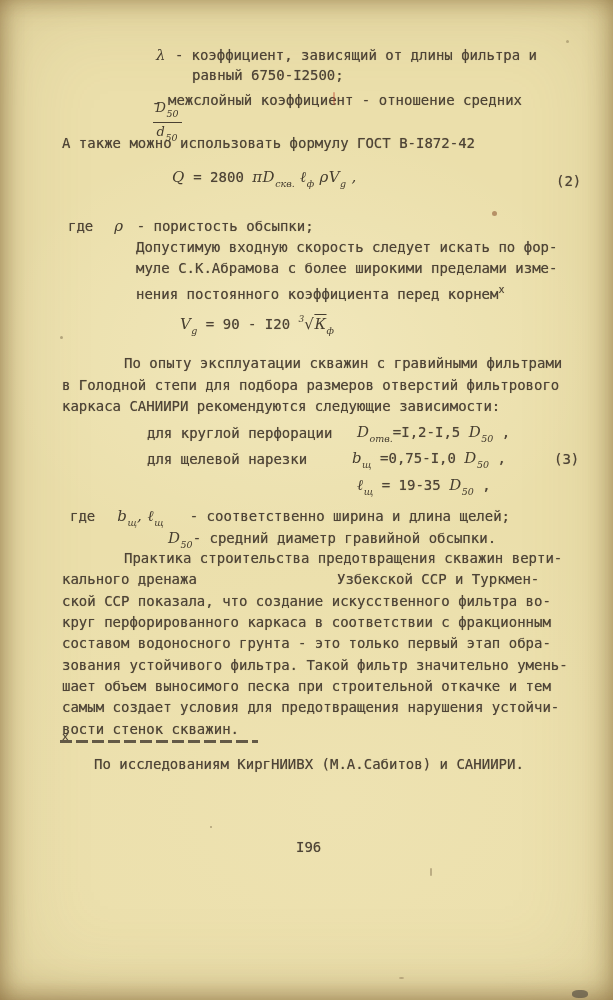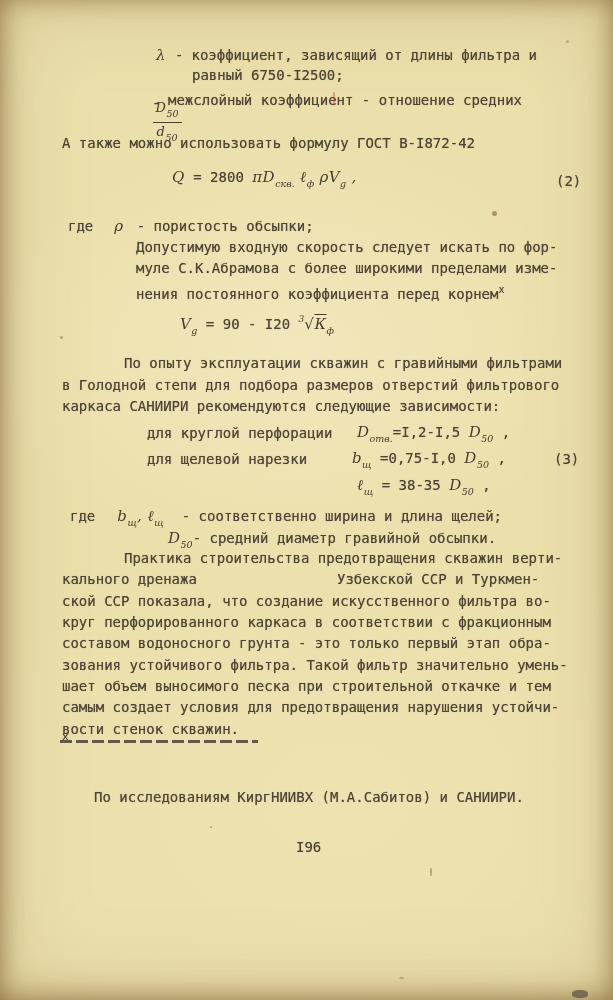--- a/index.html
+++ b/index.html
@@ -67,41 +67,41 @@
   <div class="tl typed" style="left:124px;top:355px">По опыту эксплуатации скважин с гравийными фильтрами</div>
   <div class="tl typed" style="left:62px;top:377px">в Голодной степи для подбора размеров отверстий фильтрового</div>
   <div class="tl typed" style="left:62px;top:398px">каркаса САНИИРИ рекомендуются следующие зависимости:</div>
 
   <div class="tl typed" style="left:147px;top:425px">для круглой перфорации</div>
   <div class="tl" style="left:357px;top:423px"><span class="pen">D</span><sub class="s pen">отв.</sub><span class="typed">=I,2-I,5 </span><span class="pen">D</span><sub class="s pen">50</sub><span class="typed"> ,</span></div>
 
   <div class="tl typed" style="left:147px;top:451px">для щелевой нарезки</div>
   <div class="tl" style="left:352px;top:449px"><span class="pen">b</span><sub class="s pen">щ</sub><span class="typed"> =0,75-I,0 </span><span class="pen">D</span><sub class="s pen">50</sub><span class="typed"> ,</span></div>
 
-  <div class="tl" style="left:357px;top:476px"><span class="pen">ℓ</span><sub class="s pen">щ</sub><span class="typed"> = 38-35 </span><span class="pen">D</span><sub class="s pen">50</sub><span class="typed"> ,</span></div>
+  <div class="tl" style="left:357px;top:476px"><span class="pen">ℓ</span><sub class="s pen">щ</sub><span class="typed"> = 19-35 </span><span class="pen">D</span><sub class="s pen">50</sub><span class="typed"> ,</span></div>
 
   <div class="tl typed" style="left:554px;top:451px">(3)</div>
 
-  <div class="tl" style="left:70px;top:507px"><span class="typed">где</span><span class="pen" style="margin-left:22px"><span>b</span><sub class="s pen">щ</sub><span>, </span><span>ℓ</span><sub class="s pen">щ</sub></span><span class="typed" style="margin-left:18px">- соответственно ширина и длина щелей;</span></div>
+  <div class="tl" style="left:70px;top:507px"><span class="typed">где</span><span class="pen" style="margin-left:22px"><span>b</span><sub class="s pen">щ</sub><span>, </span><span>ℓ</span><sub class="s pen">щ</sub></span><span class="typed" style="margin-left:26px">- соответственно ширина и длина щелей;</span></div>
   <div class="tl" style="left:168px;top:529px"><span class="pen">D</span><sub class="s pen">50</sub><span class="typed" style="">- средний диаметр гравийной обсыпки.</span></div>
 
   <div class="tl typed" style="left:124px;top:550px">Практика строительства предотвращения скважин верти-</div>
   <div class="tl typed" style="left:62px;top:571px">кального дренажа</div>
   <div class="tl typed" style="left:337px;top:571px">Узбекской ССР и Туркмен-</div>
   <div class="tl typed" style="left:62px;top:593px">ской ССР показала, что создание искусственного фильтра во-</div>
   <div class="tl typed" style="left:62px;top:635px">составом водоносного грунта - это только первый этап обра-</div>
   <div class="tl typed" style="left:62px;top:614px">круг перфорированного каркаса в соответствии с фракционным</div>
   <div class="tl typed" style="left:62px;top:657px">зования устойчивого фильтра. Такой фильтр значительно умень-</div>
   <div class="tl typed" style="left:62px;top:678px">шает объем выносимого песка при строительной откачке и тем</div>
   <div class="tl typed" style="left:62px;top:699px">самым создает условия для предотвращения нарушения устойчи-</div>
   <div class="tl typed" style="left:62px;top:721px">вости стенок скважин.</div>
 
   <div class="tl typed" style="left:62px;top:728px;font-size:11px">х</div>
   <div class="rule" style="left:60px;top:740px;width:198px"></div>
-  <div class="tl typed" style="left:94px;top:789px">По исследованиям КиргНИИВХ (М.А.Сабитов) и САНИИРИ.</div>
+  <div class="tl typed" style="left:94px;top:756px">По исследованиям КиргНИИВХ (М.А.Сабитов) и САНИИРИ.</div>
 
   <div class="tl typed" style="left:296px;top:839px">I96</div>
 
   <div class="speck" style="left:492px;top:211px;width:5px;height:5px;background:rgba(128,66,32,0.5)"></div>
   <div class="speck" style="left:333px;top:92px;width:2px;height:13px;border-radius:2px;background:rgba(192,62,42,0.40)"></div>
   <div class="speck" style="left:572px;top:990px;width:16px;height:8px;border-radius:40%;background:rgba(96,88,72,0.75)"></div>
   <div class="speck" style="left:60px;top:336px;width:3px;height:3px;background:rgba(96,78,50,0.40)"></div>
   <div class="speck" style="left:566px;top:40px;width:3px;height:3px;background:rgba(96,78,50,0.35)"></div>
   <div class="speck" style="left:210px;top:826px;width:2px;height:2px;background:rgba(96,78,50,0.45)"></div>
   <div class="speck" style="left:399px;top:977px;width:5px;height:2px;background:rgba(120,100,70,0.40)"></div>

